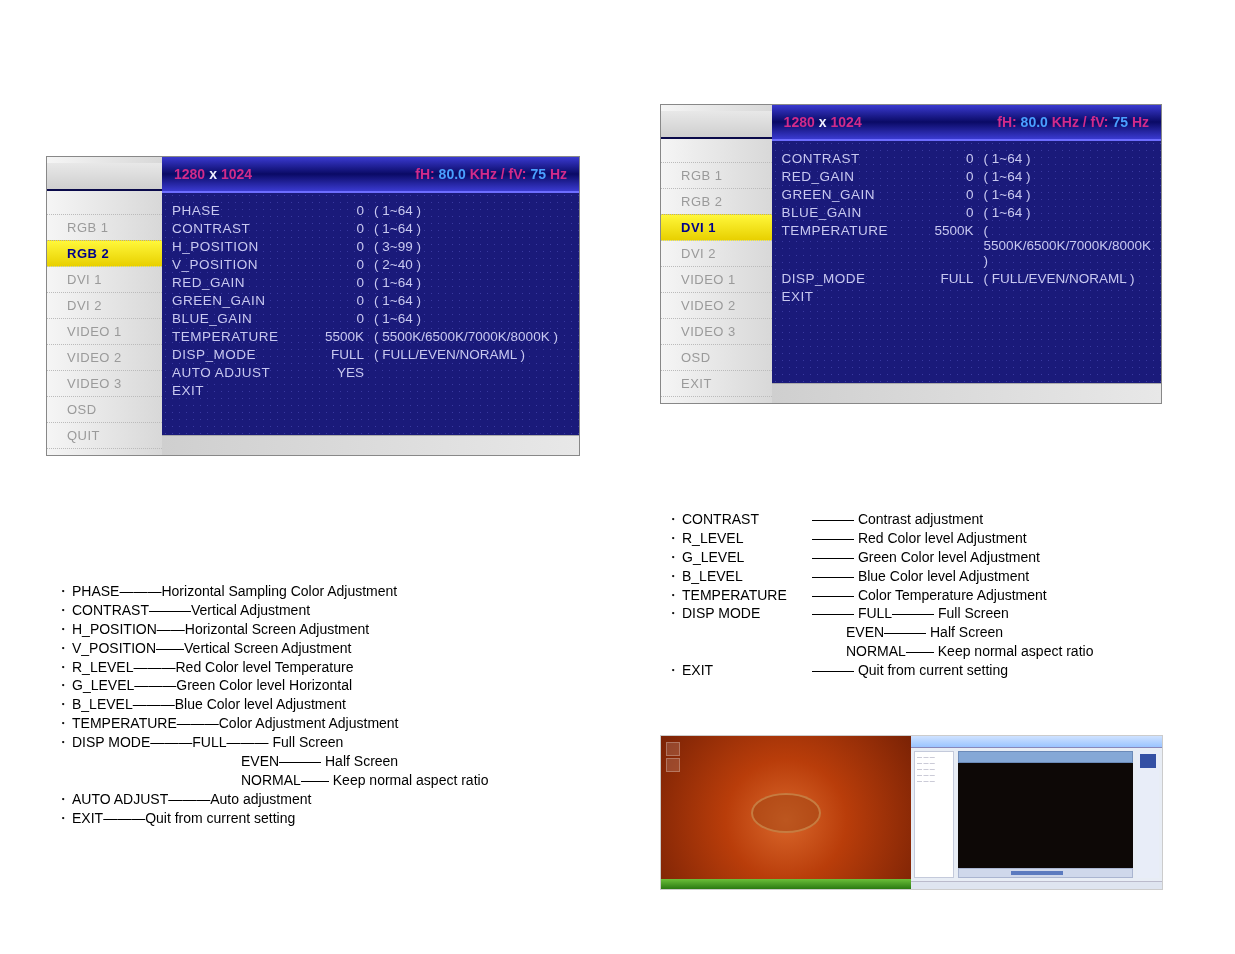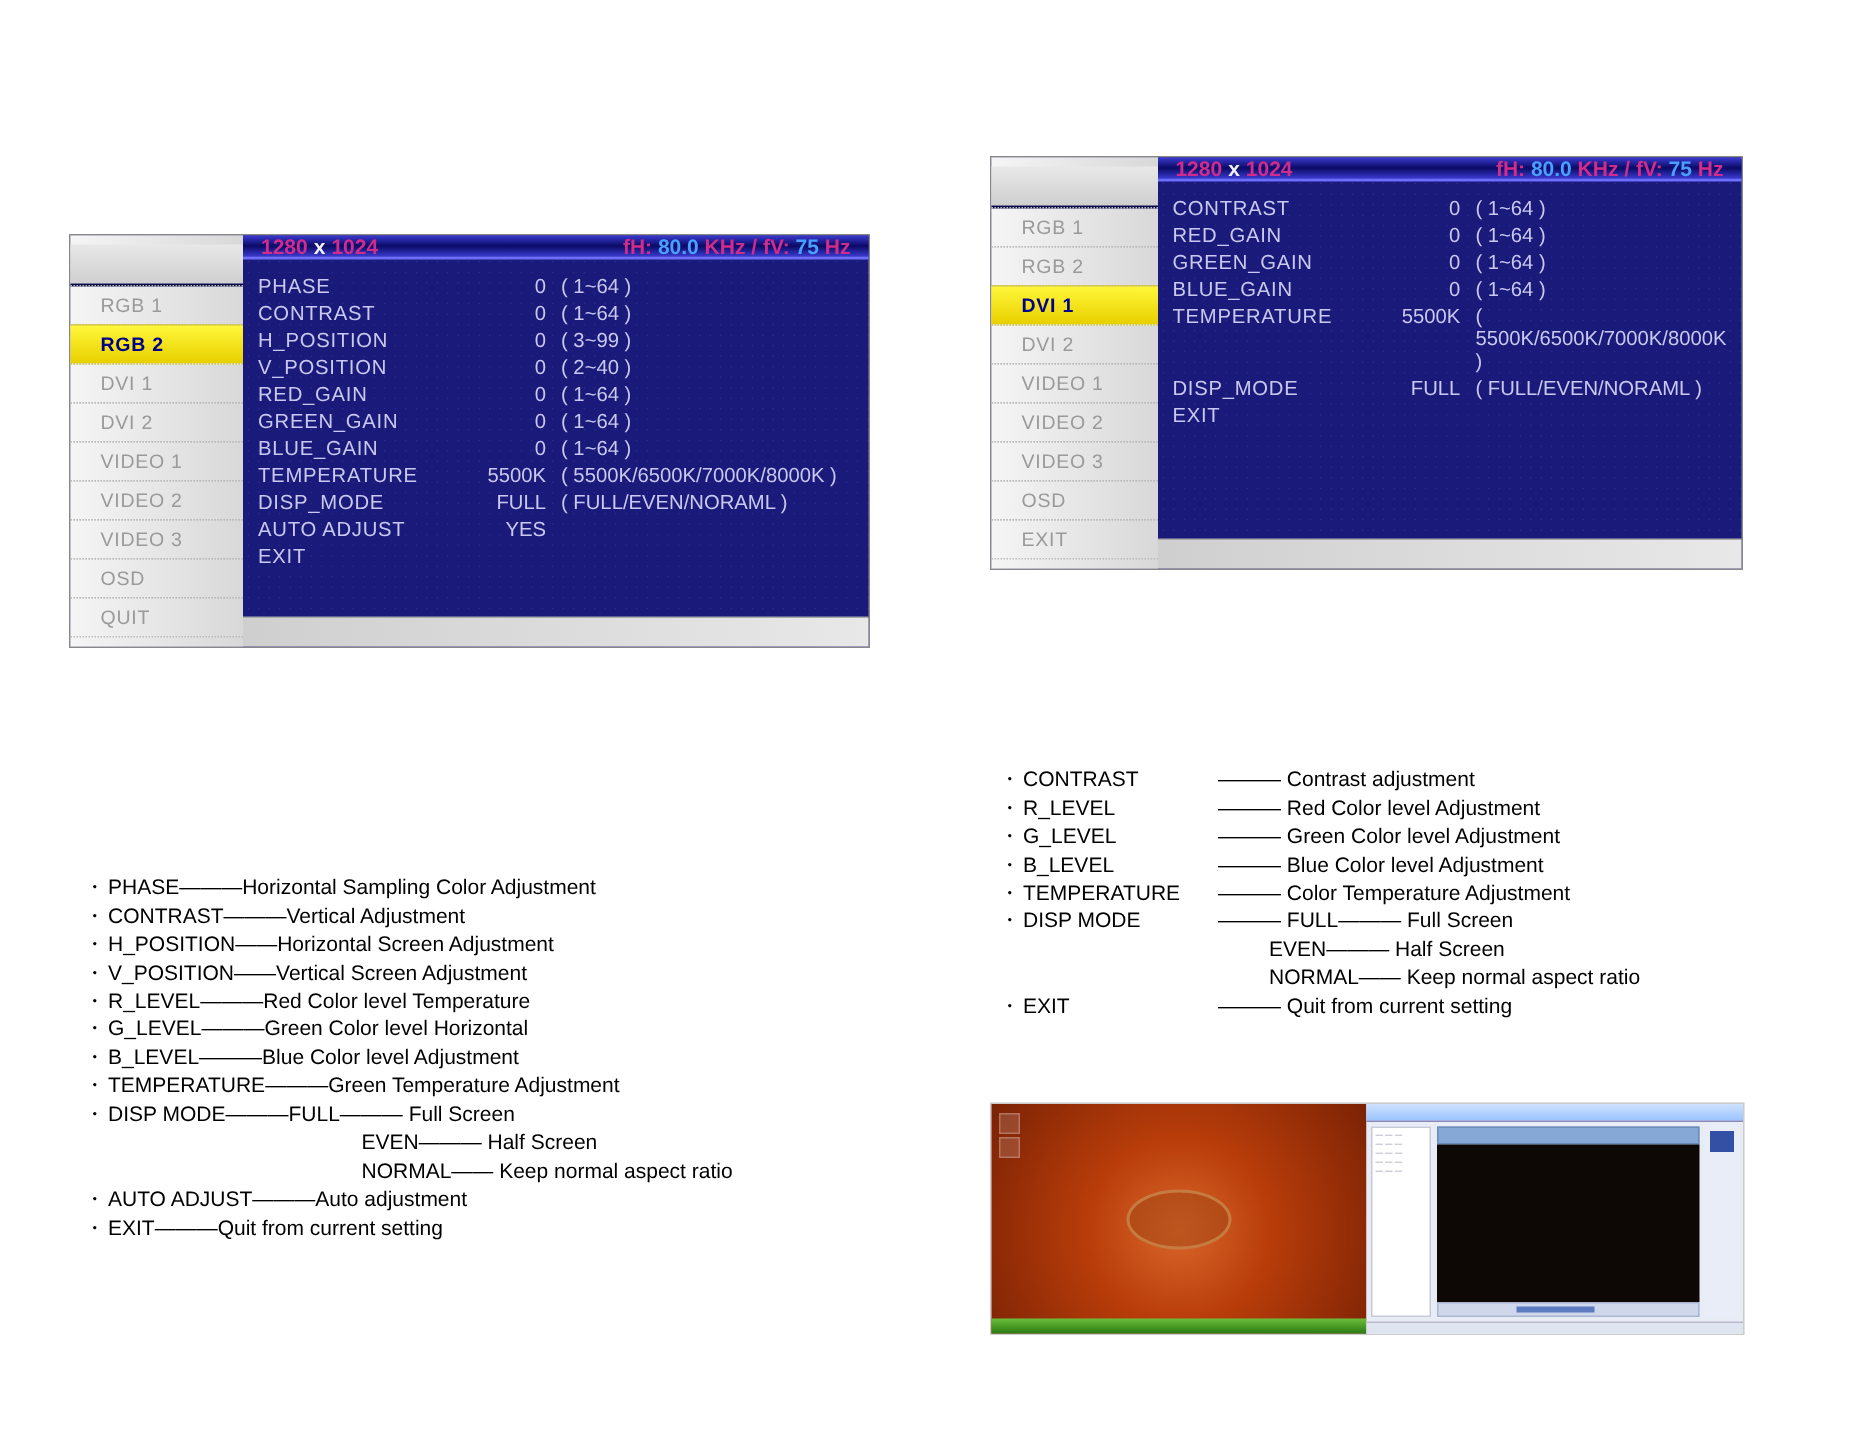--- a/index.html
+++ b/index.html
@@ -16,20 +16,21 @@
     position: absolute;
     display: flex;
     border: 1px solid #888;
     background: linear-gradient(to bottom, #3a3a8a, #12126a 8%, #12126a 92%, #3a3a8a);
   }
   .osd-left {
     background: linear-gradient(to right, #f5f5f5, #d8d8d8);
     padding: 6px 0;
     display: flex;
     flex-direction: column;
+    gap: 24px;
   }
   .osd-header-spacer {
     height: 28px;
     background: linear-gradient(to bottom, #e8e8e8, #cfcfcf);
     border-bottom: 2px solid #0a0a4a;
   }
   .osd-nav-item {
     color: #9a9a9a;
     font-size: 13px;
     padding: 5px 18px 5px 20px;
@@ -48,21 +49,21 @@
     flex: 1;
     display: flex;
     flex-direction: column;
     background-image: radial-gradient(circle, rgba(90,90,200,0.5) 0.6px, transparent 0.6px);
     background-size: 7px 7px;
     background-color: #1a1a7a;
   }
   .osd-title-bar {
     display: flex;
     align-items: center;
-    height: 16px;
+    height: 36px;
     padding: 0 12px;
     background: linear-gradient(to bottom, #3a3ad0 0%, #0a0a65 50%, #3a3ad0 100%);
     border-bottom: 2px solid #6d6dff;
     font-weight: bold;
   }
   .res-text { color: #d12b8b; font-size: 14px; }
   .res-x { color: #f0f0ff; margin: 0 4px; }
   .freq-label { color: #d12b8b; margin-left: 30px; }
   .freq-val { color: #4aa0ff; }
   .osd-table {
@@ -349,21 +350,21 @@
     <div class="row">
       <span class="bullet">・</span>
       <span class="term">B_LEVEL</span>
       <span>———</span>
       <span> Blue Color level Adjustment</span>
     </div>
     <div class="row">
       <span class="bullet">・</span>
       <span class="term">TEMPERATURE</span>
       <span>———</span>
-      <span> Green Temperature Adjustment</span>
+      <span> Color Adjustment Adjustment</span>
     </div>
     <div class="row">
       <span class="bullet">・</span>
       <span class="term">DISP MODE</span>
       <span>———</span>
       <span>FULL——— Full Screen</span>
     </div>
     <div class="row">
       <span style="padding-left: 185px;">EVEN——— Half Screen</span>
     </div>

